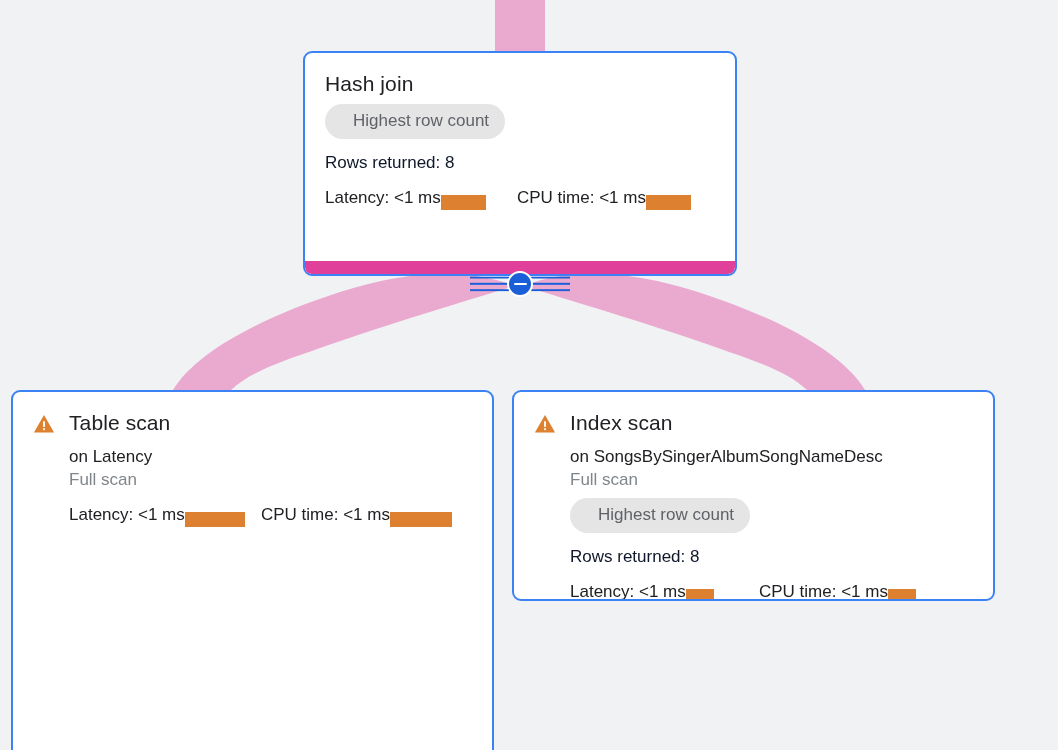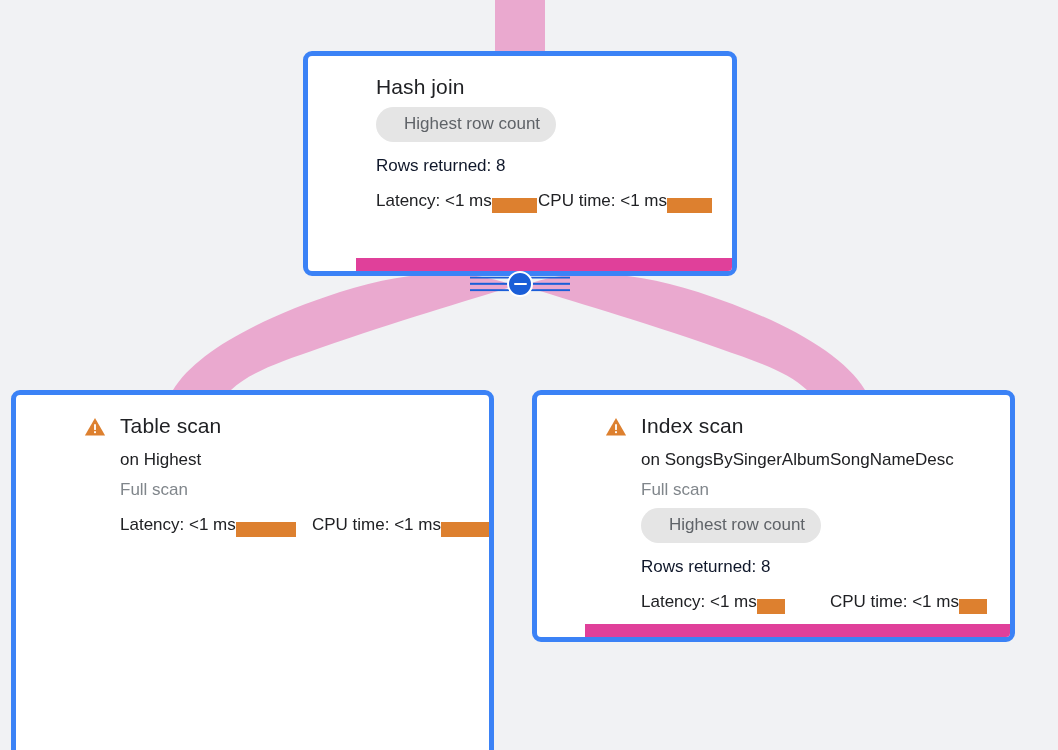--- a/index.html
+++ b/index.html
@@ -27,27 +27,26 @@
     width: 1058px;
     height: 750px;
     z-index: 1;
   }
 
   
   .node {
     position: absolute;
     z-index: 3;
     background: #ffffff;
-    border: 5px solid #3b82f6;
+    border: 2px solid #3b82f6;
     border-radius: 9px;
     box-sizing: border-box;
     overflow: hidden;
     display: flex;
     flex-direction: column;
-    padding-left: 48px;
   }
   .node-body {
     flex: 1 1 auto;
     padding: 18px 20px 10px 20px;
     box-sizing: border-box;
   }
   .node-accent {
     flex: 0 0 auto;
     height: 13px;
     background: #e0409a;
@@ -80,21 +79,21 @@
     font-size: 17px;
     line-height: 23px;
     color: #202124;
     margin-top: 9px;
     white-space: nowrap;
   }
   .node-sub2 {
     font-size: 17px;
     line-height: 22px;
     color: #80868b;
-    margin-top: 8px;
+    margin-top: 1px;
     white-space: nowrap;
   }
 
   
   .chips {
     margin-top: 7px;
   }
   .chip {
     display: inline-block;
     background: #e5e5e5;
@@ -234,39 +233,39 @@
   <div class="node" style="left:11px; top:390px; width:483px; height:401px;">
     <div class="node-body">
       <div class="node-head">
         <svg class="warn-icon" viewBox="0 0 24 24" xmlns="http://www.w3.org/2000/svg">
           <path d="M12 2.2 L23 21.4 L1 21.4 Z" fill="#dd802f"></path>
           <rect x="11" y="9" width="2" height="6.2" fill="#ffffff"></rect>
           <rect x="11" y="16.6" width="2" height="2.1" fill="#ffffff"></rect>
         </svg>
         <div>
           <div class="node-title">Table scan</div>
-          <div class="node-sub">on Highest</div>
+          <div class="node-sub">on Latency</div>
           <div class="node-sub2">Full scan</div>
           <div class="metrics">
             <div class="metric" style="width:192px;">
               <span class="metric-label">Latency: &lt;1 ms</span>
               <span class="metric-bar" style="width:60px;"></span>
             </div>
             <div class="metric">
               <span class="metric-label">CPU time: &lt;1 ms</span>
               <span class="metric-bar" style="width:62px;"></span>
             </div>
           </div>
         </div>
       </div>
     </div>
     <div class="node-accent"></div>
   </div>
 
-  <div class="node" style="left:532px; top:390px; width:483px; height:252px;">
+  <div class="node" style="left:512px; top:390px; width:483px; height:211px;">
     <div class="node-body">
       <div class="node-head">
         <svg class="warn-icon" viewBox="0 0 24 24" xmlns="http://www.w3.org/2000/svg">
           <path d="M12 2.2 L23 21.4 L1 21.4 Z" fill="#dd802f"></path>
           <rect x="11" y="9" width="2" height="6.2" fill="#ffffff"></rect>
           <rect x="11" y="16.6" width="2" height="2.1" fill="#ffffff"></rect>
         </svg>
         <div>
           <div class="node-title">Index scan</div>
           <div class="node-sub">on SongsBySingerAlbumSongNameDesc</div>

